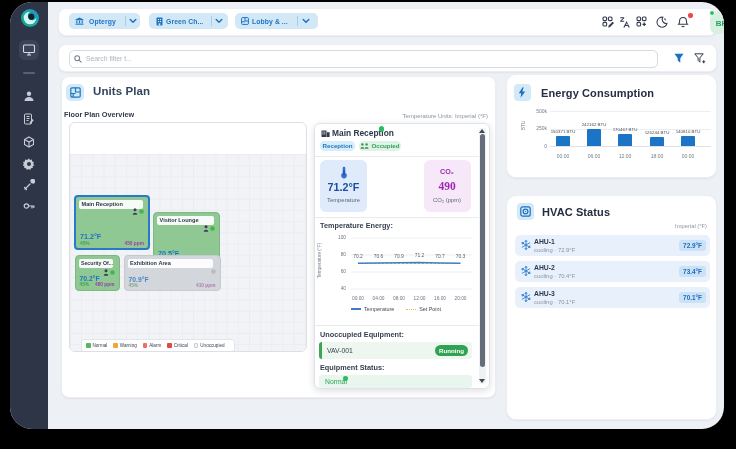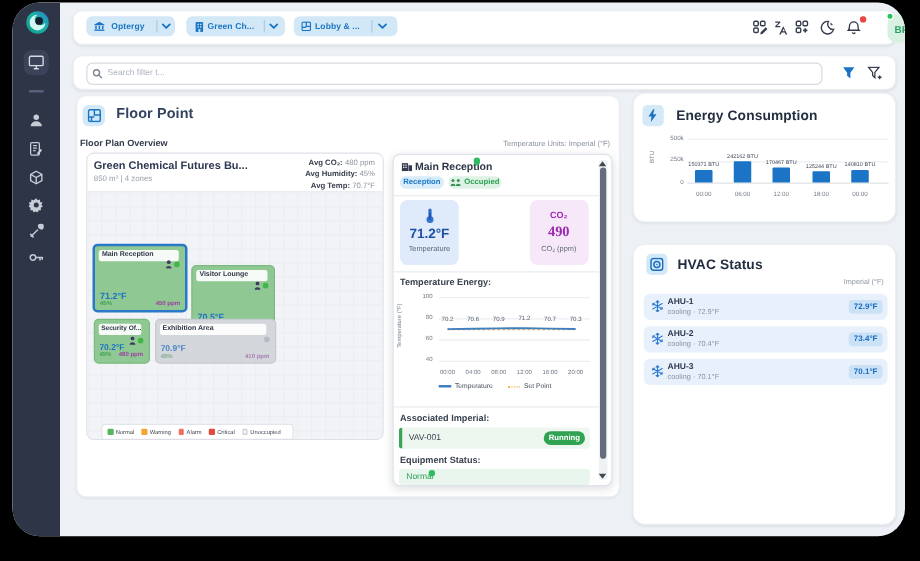--- a/index.html
+++ b/index.html
@@ -391,32 +391,25 @@
     </span>
   </div>
 
   <section class="card" id="floorplan-card">
     <span class="icon-tile" id="fp-icon-tile">
       <svg width="11" height="11" viewBox="0 0 11 11" fill="none" stroke="#1b76c0" stroke-width="1.2">
         <rect x="0.8" y="0.8" width="9.4" height="9.4" rx="1.2"></rect>
         <path d="M5.5 0.8 V5 H10.2 M0.8 6.5 H5.5 M3.2 6.5 V10.2"></path>
       </svg>
     </span>
-    <h1 id="fp-title">Floor Point</h1>
+    <h1 id="fp-title">Units Plan</h1>
     <div id="fp-overview-label">Floor Plan Overview</div>
     <div id="fp-units-label">Temperature Units: Imperial (°F)</div>
 
     <div id="map-box">
-      <div id="map-header">
-        <div id="bldg-name">Green Chemical Futures Bu...</div>
-        <div id="bldg-meta">850 m² | 4 zones</div>
-        <div class="avgrow" style="top:4px;"><b>Avg CO₂:</b> <span>480 ppm</span></div>
-        <div class="avgrow" style="top:13px;"><b>Avg Humidity:</b> <span>45%</span></div>
-        <div class="avgrow" style="top:22px;"><b>Avg Temp:</b> <span>70.7°F</span></div>
-      </div>
       <div id="map-area">
 
         <div class="zone zone--green zone--selected" id="zone-main">
           <span class="zone-chip" style="width:64px;">Main Reception</span>
           <span class="zone-presence" style="top:11px;">
             <svg width="6" height="7" viewBox="0 0 6 7" fill="#413a60">
                 <circle cx="3" cy="1.7" r="1.5"></circle>
                 <path d="M0.7 6.8 a2.3 2.1 0 0 1 4.6 0 Z"></path>
               </svg>
             <svg width="5" height="5" viewBox="0 0 5 5">
@@ -575,21 +568,21 @@
             <span class="dpleg-line"></span>
             <span>Temperature</span>
           </span>
         <span class="dpleg-item">
             <span class="dpleg-dots"></span>
             <span>Set Point</span>
           </span>
       </div>
       <div class="dp-divider" style="top:201px;"></div>
 
-      <div class="dp-section-label" style="top:206px;">Associated Imperial:</div>
+      <div class="dp-section-label" style="top:206px;">Unoccupied Equipment:</div>
       <div id="dp-equip-row">
         <span id="dp-equip-name">VAV-001</span>
         <span id="dp-equip-badge">Running</span>
       </div>
       <div class="dp-section-label" style="top:239px;">Equipment Status:</div>
       <div id="dp-status-box">
         <span id="dp-status-value">Normal</span>
         <span id="dp-status-dot"></span>
       </div>
 

